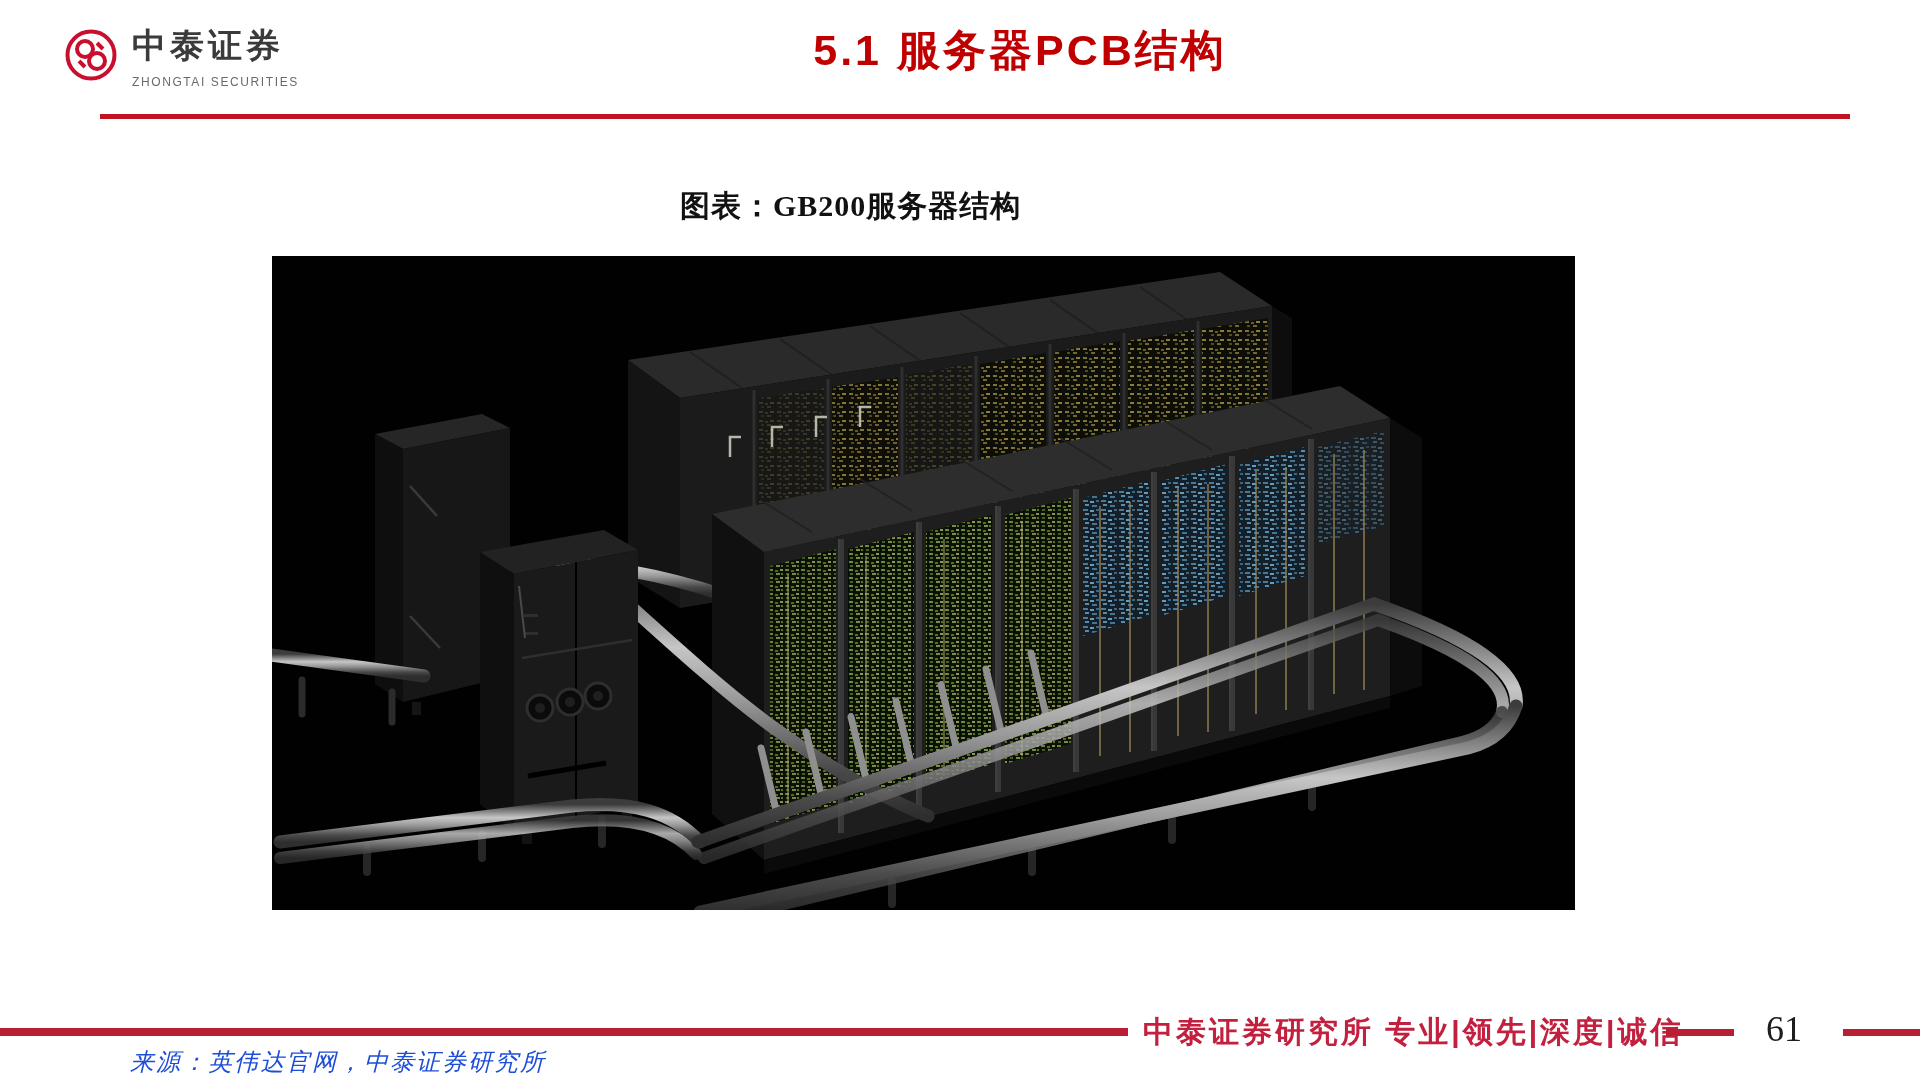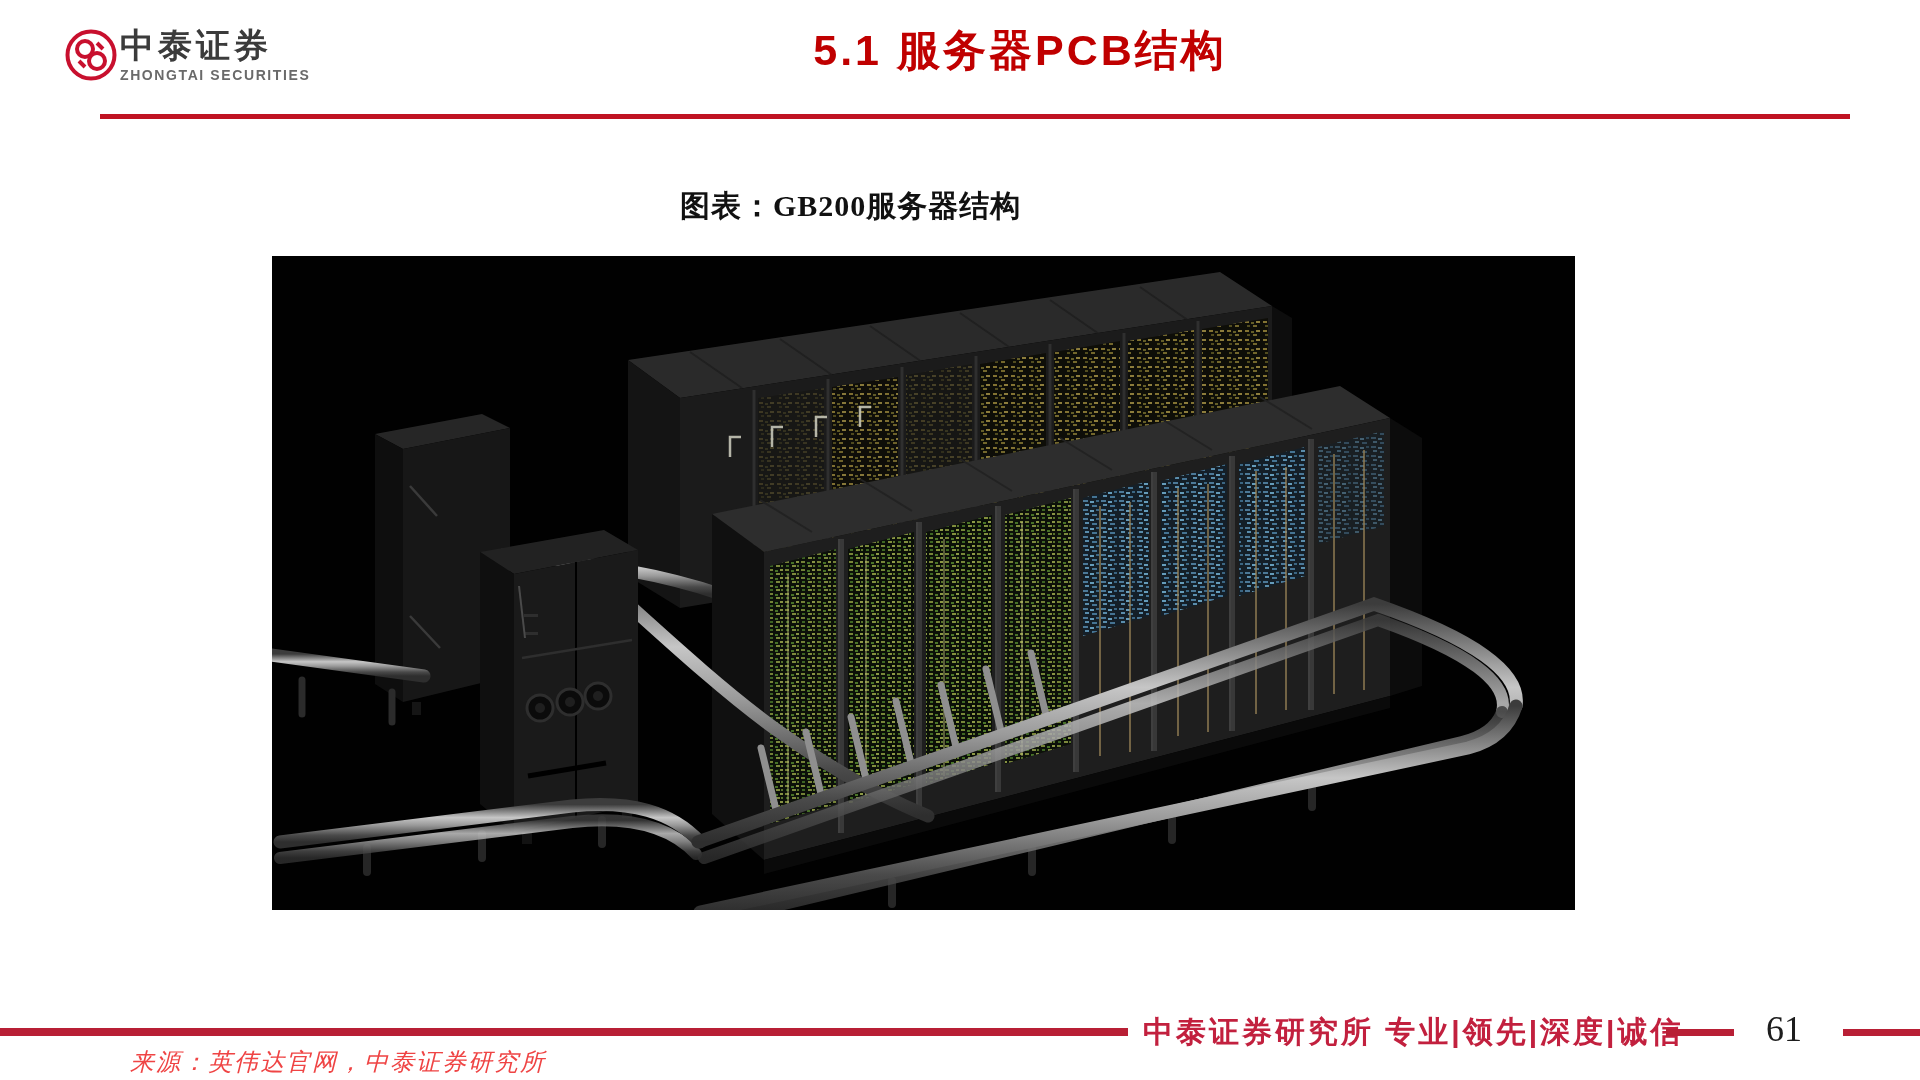--- a/index.html
+++ b/index.html
@@ -1,37 +1,37 @@
 <!DOCTYPE html>
 <html><head>
 <meta charset="utf-8">
 <style>
   * { margin:0; padding:0; box-sizing:border-box; }
   html,body { width:1920px; height:1080px; background:#ffffff; overflow:hidden;
               font-family:"Liberation Sans", sans-serif; }
   .abs { position:absolute; }
 
   
-  .logo-wrap { left:64px; top:28px; display:flex; align-items:flex-start; gap:2px; }
+  .logo-wrap { left:64px; top:28px; display:flex; align-items:flex-start; gap:14px; }
   .logo-mark { width:54px; height:54px; }
   .logo-cn { font-size:34px; font-weight:bold; color:#3b3b3b; letter-spacing:4px; line-height:1.05; }
-  .logo-en { font-size:14px; color:#6a6a6a; letter-spacing:1.6px; font-weight:bold; margin-top:3px; }
+  .logo-en { font-size:12px; color:#6a6a6a; letter-spacing:1.6px; font-weight:normal; margin-top:11px; }
   .page-title { left:0; right:0; top:22px; text-align:center; padding-left:120px;
                 font-size:43px; font-weight:bold; color:#C00000; letter-spacing:3px; }
   .header-rule { left:100px; top:114px; width:1750px; height:5px; background:#C01322; }
 
   
   .fig-caption { left:680px; top:186px; font-family:"Liberation Serif", serif;
                  font-size:30px; font-weight:bold; color:#111; letter-spacing:1px;text-align:center; }
   .figure-box { left:272px; top:256px; width:1303px; height:654px; background:#000; }
   .figure-box svg { position:absolute; left:0; top:0; width:100%; height:100%; }
 
   
   .src-note { left:130px; top:1046px; font-family:"Liberation Serif", serif; font-style:italic;
-              font-size:24px; color:#ef4444; letter-spacing:2px; }
+              font-size:24px; color:#1d4ed8; letter-spacing:2px; }
   .f-line { background:#B81F35; }
   .f-line-long  { left:0;     top:1028px; width:1128px; height:8px; }
   .f-line-short { left:1666px; top:1029px; width:68px;  height:7px; }
   .f-line-right { left:1843px; top:1029px; width:77px;  height:7px; }
   .f-slogan { left:1143px; top:1012px; font-size:30px; font-weight:bold; color:#C2203E; letter-spacing:3px; }
   .f-pageno { left:1766px; top:1008px; font-family:"Liberation Serif", serif; font-size:36px; color:#1d1d1d; }
 </style>
 </head>
 <body>
 

